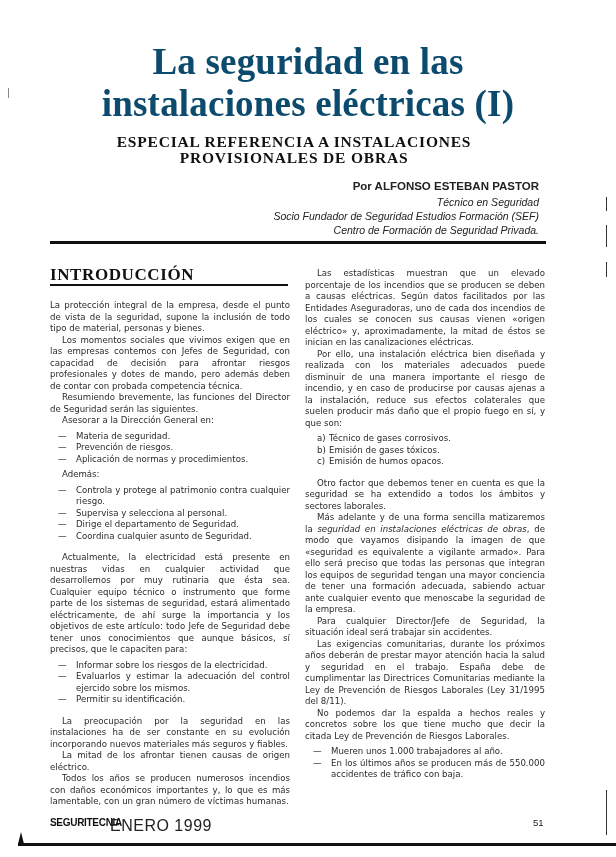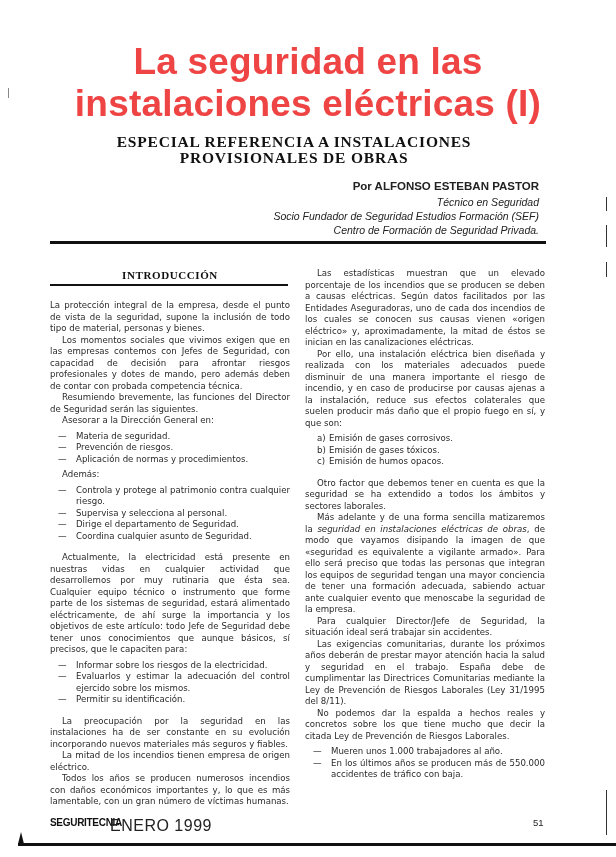--- a/index.html
+++ b/index.html
@@ -1,32 +1,32 @@
 <!DOCTYPE html>
 <html><head>
 <meta charset="utf-8">
 <style>
   html, body { margin: 0; padding: 0; background: #ffffff; }
   body { width: 616px; height: 857px; position: relative; overflow: hidden; font-family: "Liberation Sans", sans-serif; color: #1a1a1a; }
-  .title { position: absolute; left: 0; width: 616px; text-align: center; font-family: Liberation Sans, sans-serif; font-weight: bold; color: #ef4444; }
+  .title { position: absolute; left: 0; width: 616px; text-align: center; font-family: Liberation Serif, serif; font-weight: bold; color: #0c4a6e; }
   .t1 { top: 40px; font-size: 37px; line-height: 44px; letter-spacing: 0.2px; }
   .t2 { top: 82px; font-size: 37px; line-height: 44px; letter-spacing: 0.2px; }
   .sub { position: absolute; left: 0; width: 588px; text-align: center; font-family: "Liberation Serif", serif; font-weight: bold; font-size: 15.5px; letter-spacing: 0.8px; color: #111; }
   .s1 { top: 133px; }
   .s2 { top: 149px; }
   .byline { position: absolute; right: 77px; text-align: center; color: #222; }
   .b1 { top: 180px; font-weight: bold; font-size: 11.5px; }
   .b2 { top: 196px; font-style: italic; font-size: 10.5px; }
   .b3 { top: 210px; font-style: italic; font-size: 10.5px; }
   .b4 { top: 224px; font-style: italic; font-size: 10.5px; }
   .rule-top { position: absolute; left: 50px; top: 241px; width: 496px; height: 3px; background: #111; }
   .col { position: absolute; top: 268px; width: 240px; font-family: "DejaVu Sans", sans-serif; font-size: 8.6px; line-height: 11.5px; color: #2a2a2a; }
   .col-left { left: 50px; }
   .col-right { left: 305px; }
-  .section-head { font-family: "Liberation Serif", serif; font-weight: bold; font-size: 11px; letter-spacing: 0.6px; color: #111; margin: 0; line-height: 14px; text-align: center; }
+  .section-head { font-family: "Liberation Serif", serif; font-weight: bold; font-size: 17px; letter-spacing: 0.6px; color: #111; margin: 0; line-height: 14px; }
   .section-rule { height: 2px; background: #111; margin: 2px 0 14px 0; width: 238px; }
   p { margin: 0; text-align: justify; }
   p.ind { text-indent: 12px; }
   p.noind { text-indent: 0; }
   .gap { height: 6px; }
   ul.dash { list-style: none; margin: 4px 0 4px 0; padding: 0; }
   ul.dash li { position: relative; padding-left: 26px; text-align: justify; }
   ul.dash li::before { content: "—"; position: absolute; left: 8px; }
   ul.alpha { list-style: none; margin: 4px 0 4px 0; padding: 0; }
   ul.alpha li { position: relative; padding-left: 24px; }
@@ -94,30 +94,30 @@
   <p class="ind">Actualmente, la electricidad está presente en nuestras vidas en cualquier actividad que desarrollemos por muy rutinaria que ésta sea. Cualquier equipo técnico o instrumento que forme parte de los sistemas de seguridad, estará alimentado eléctricamente, de ahí surge la importancia y los objetivos de este artículo: todo Jefe de Seguridad debe tener unos conocimientos que aunque básicos, sí precisos, que le capaciten para:</p>
 
   <ul class="dash">
     <li>Informar sobre los riesgos de la electricidad.</li>
     <li>Evaluarlos y estimar la adecuación del control ejercido sobre los mismos.</li>
     <li>Permitir su identificación.</li>
   </ul>
   <div class="gap"></div>
 
   <p class="ind">La preocupación por la seguridad en las instalaciones ha de ser constante en su evolución incorporando nuevos materiales más seguros y fiables.</p>
-  <p class="ind">La mitad de los incendios tienen empresa de origen eléctrico.</p>
+  <p class="ind">La mitad de los afrontar tienen causas de origen eléctrico.</p>
   <p class="ind">Todos los años se producen numerosos incendios con daños económicos importantes y, lo que es más lamentable, con un gran número de víctimas humanas.</p>
 </div>
 
 <div class="col col-right">
   <p class="ind">Las estadísticas muestran que un elevado porcentaje de los incendios que se producen se deben a causas eléctricas. Según datos facilitados por las Entidades Aseguradoras, uno de cada dos incendios de los cuales se conocen sus causas vienen «origen eléctrico» y, aproximadamente, la mitad de éstos se inician en las canalizaciones eléctricas.</p>
   <p class="ind">Por ello, una instalación eléctrica bien diseñada y realizada con los materiales adecuados puede disminuir de una manera importante el riesgo de incendio, y en caso de producirse por causas ajenas a la instalación, reduce sus efectos colaterales que suelen producir más daño que el propio fuego en sí, y que son:</p>
 
   <ul class="alpha">
-    <li><span class="alpha-mark">a)</span><span>Emisión de gases corrosivos.</span></li>
+    <li><span class="alpha-mark">a)</span><span>Técnico de gases corrosivos.</span></li>
     <li><span class="alpha-mark">b)</span><span>Emisión de gases tóxicos.</span></li>
     <li><span class="alpha-mark">c)</span><span>Emisión de humos opacos.</span></li>
   </ul>
   <div class="gap"></div>
 
   <p class="ind">Otro factor que debemos tener en cuenta es que la seguridad se ha extendido a todos los ámbitos y sectores laborales.</p>
   <p class="ind"><span>Más adelante y de una forma sencilla matizaremos la </span><em>seguridad en instalaciones eléctricas de obras</em><span>, de modo que vayamos disipando la imagen de que «seguridad es equivalente a vigilante armado». Para ello será preciso que todas las personas que integran los equipos de seguridad tengan una mayor conciencia de tener una formación adecuada, sabiendo actuar ante cualquier evento que menoscabe la seguridad de la empresa.</span></p>
   <p class="ind">Para cualquier Director/Jefe de Seguridad, la situación ideal será trabajar sin accidentes.</p>
   <p class="ind">Las exigencias comunitarias, durante los próximos años deberán de prestar mayor atención hacia la salud y seguridad en el trabajo. España debe de cumplimentar las Directrices Comunitarias mediante la Ley de Prevención de Riesgos Laborales (Ley 31/1995 del 8/11).</p>
   <p class="ind">No podemos dar la espalda a hechos reales y concretos sobre los que tiene mucho que decir la citada Ley de Prevención de Riesgos Laborales.</p>

